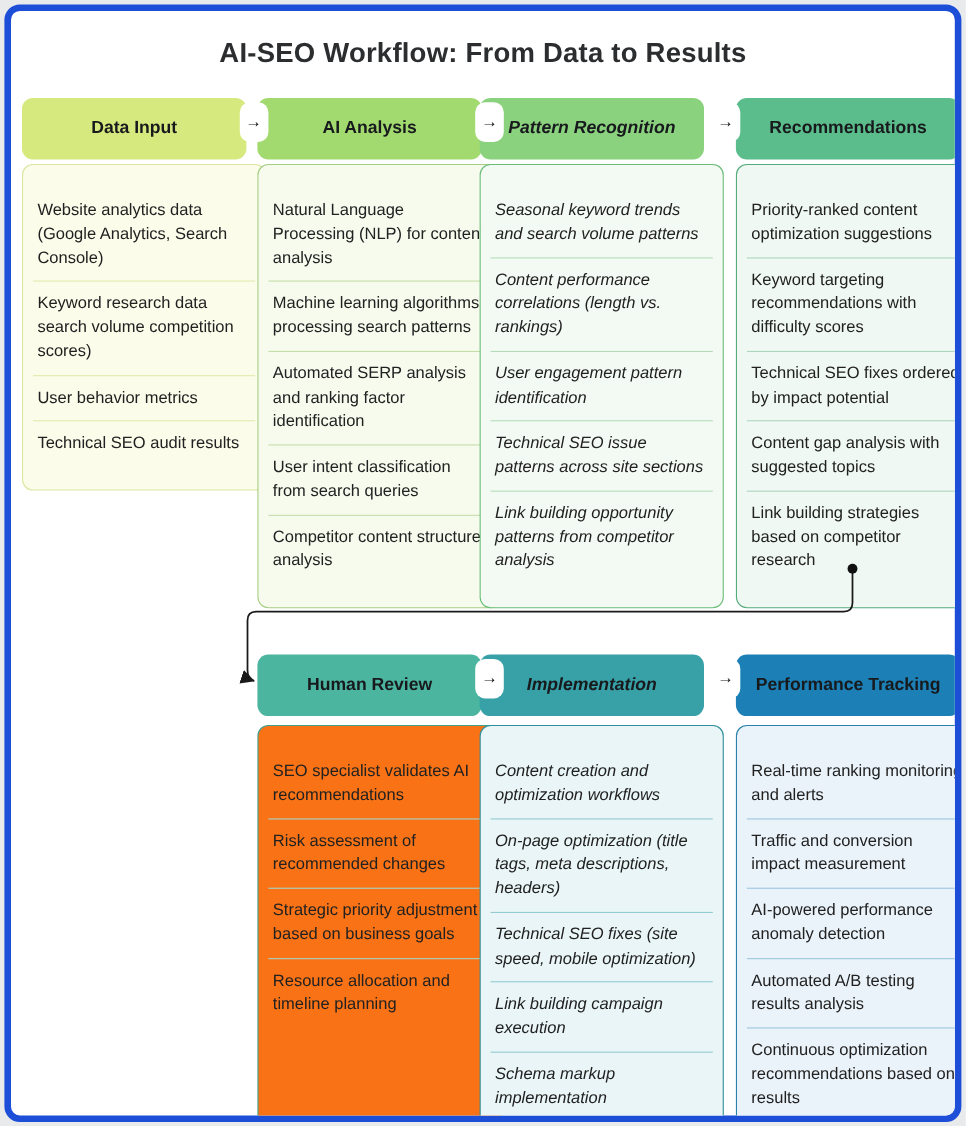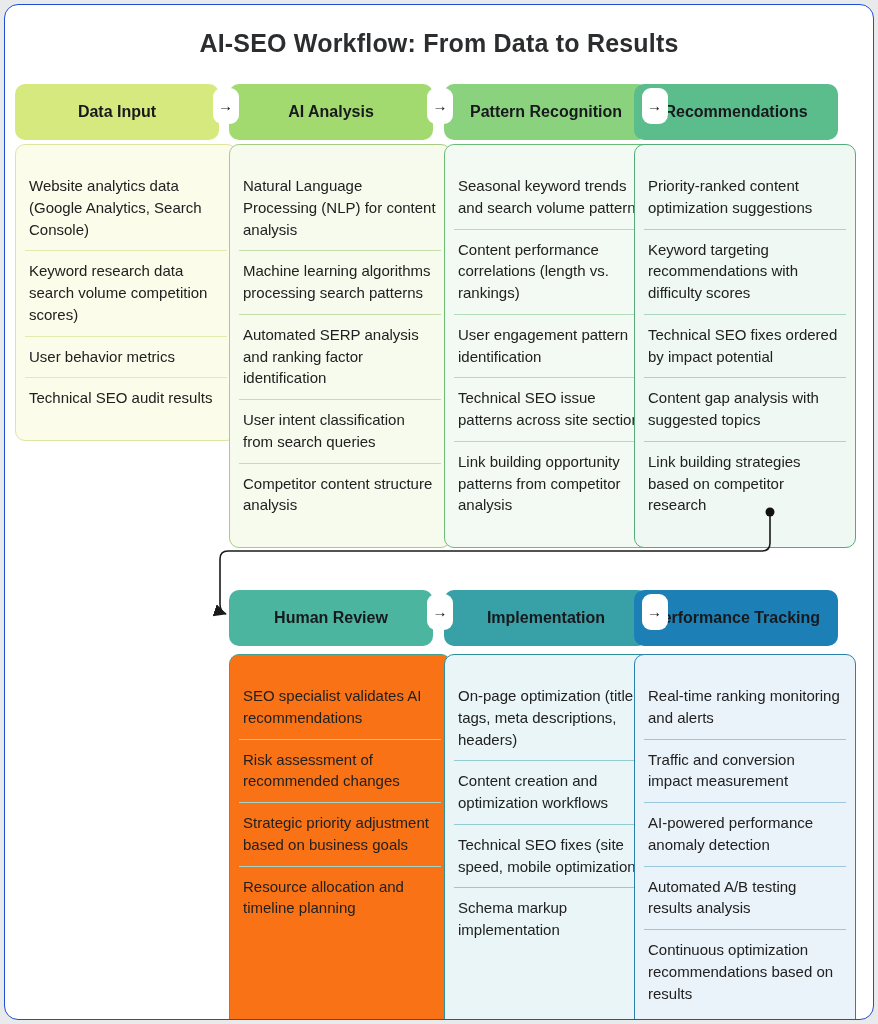--- a/index.html
+++ b/index.html
@@ -6,40 +6,40 @@
   body{
     width:878px;height:1024px;
     background:#e9eaeb;
     font-family:"Liberation Sans",sans-serif;
     position:relative;
     -webkit-font-smoothing:antialiased;
   }
   .page{
     position:absolute;inset:4px;
     background:#ffffff;
-    border:1px solid #1d4ed8;
+    border:6px solid #1d4ed8;
     border-radius:14px;
     overflow:hidden;
   }
   .title{
     position:absolute;left:0;right:0;top:24px;
     text-align:center;
     font-size:25px;font-weight:700;color:#2b2d2f;
     letter-spacing:0.2px;
   }
   .pill{
     position:absolute;height:56px;width:204px;
     border-radius:10px;
     display:flex;align-items:center;justify-content:center;
     font-size:16px;font-weight:700;color:#17191c;
     z-index:1;
   }
   .row1{top:79px;}
   .row2{top:585px;}
-  .c1{left:10px;} .c2{left:224px;} .c3{left:439px;} .c4{left:629px;}
+  .c1{left:10px;} .c2{left:224px;} .c3{left:426px;font-style:italic;} .c4{left:659px;}
   .chip{
     position:absolute;width:26px;height:36px;
     background:#ffffff;border-radius:9px;
     display:flex;align-items:center;justify-content:center;
     font-size:15px;font-weight:700;color:#111;
     z-index:2;
   }
   .chip.row1{top:82.5px;} .chip.row2{top:588.5px;}
   .g1{left:207.5px;} .g2{left:422px;} .g3{left:636.5px;}
   .card{
@@ -134,23 +134,24 @@
     <span>Performance Tracking</span>
   </div>
 
   <div class="card cards-row2 c2" id="card-human-review" style="background-color: #f97316; border-color: rgb(65, 161, 143); --divider: #a3d3c8;">
     <div class="item">SEO specialist validates AI recommendations</div>
     <div class="item">Risk assessment of recommended changes</div>
     <div class="item">Strategic priority adjustment based on business goals</div>
     <div class="item">Resource allocation and timeline planning</div>
   </div>
   <div class="card cards-row2 c3" id="card-implementation" style="background-color: rgb(233, 245, 246); border-color: rgb(45, 143, 153); --divider: #93cbd0;">
+    <div class="item">Content creation and optimization workflows</div>
     <div class="item">On-page optimization (title tags, meta descriptions, headers)</div>
-    <div class="item">Content creation and optimization workflows</div>
     <div class="item">Technical SEO fixes (site speed, mobile optimization)</div>
+    <div class="item">Link building campaign execution</div>
     <div class="item">Schema markup implementation</div>
   </div>
   <div class="card cards-row2 c4" id="card-performance-tracking" style="background-color: rgb(234, 243, 250); border-color: rgb(44, 128, 172); --divider: #9cc6de;">
     <div class="item">Real-time ranking monitoring and alerts</div>
     <div class="item">Traffic and conversion impact measurement</div>
     <div class="item">AI-powered performance anomaly detection</div>
     <div class="item">Automated A/B testing results analysis</div>
     <div class="item">Continuous optimization recommendations based on results</div>
   </div>
 

